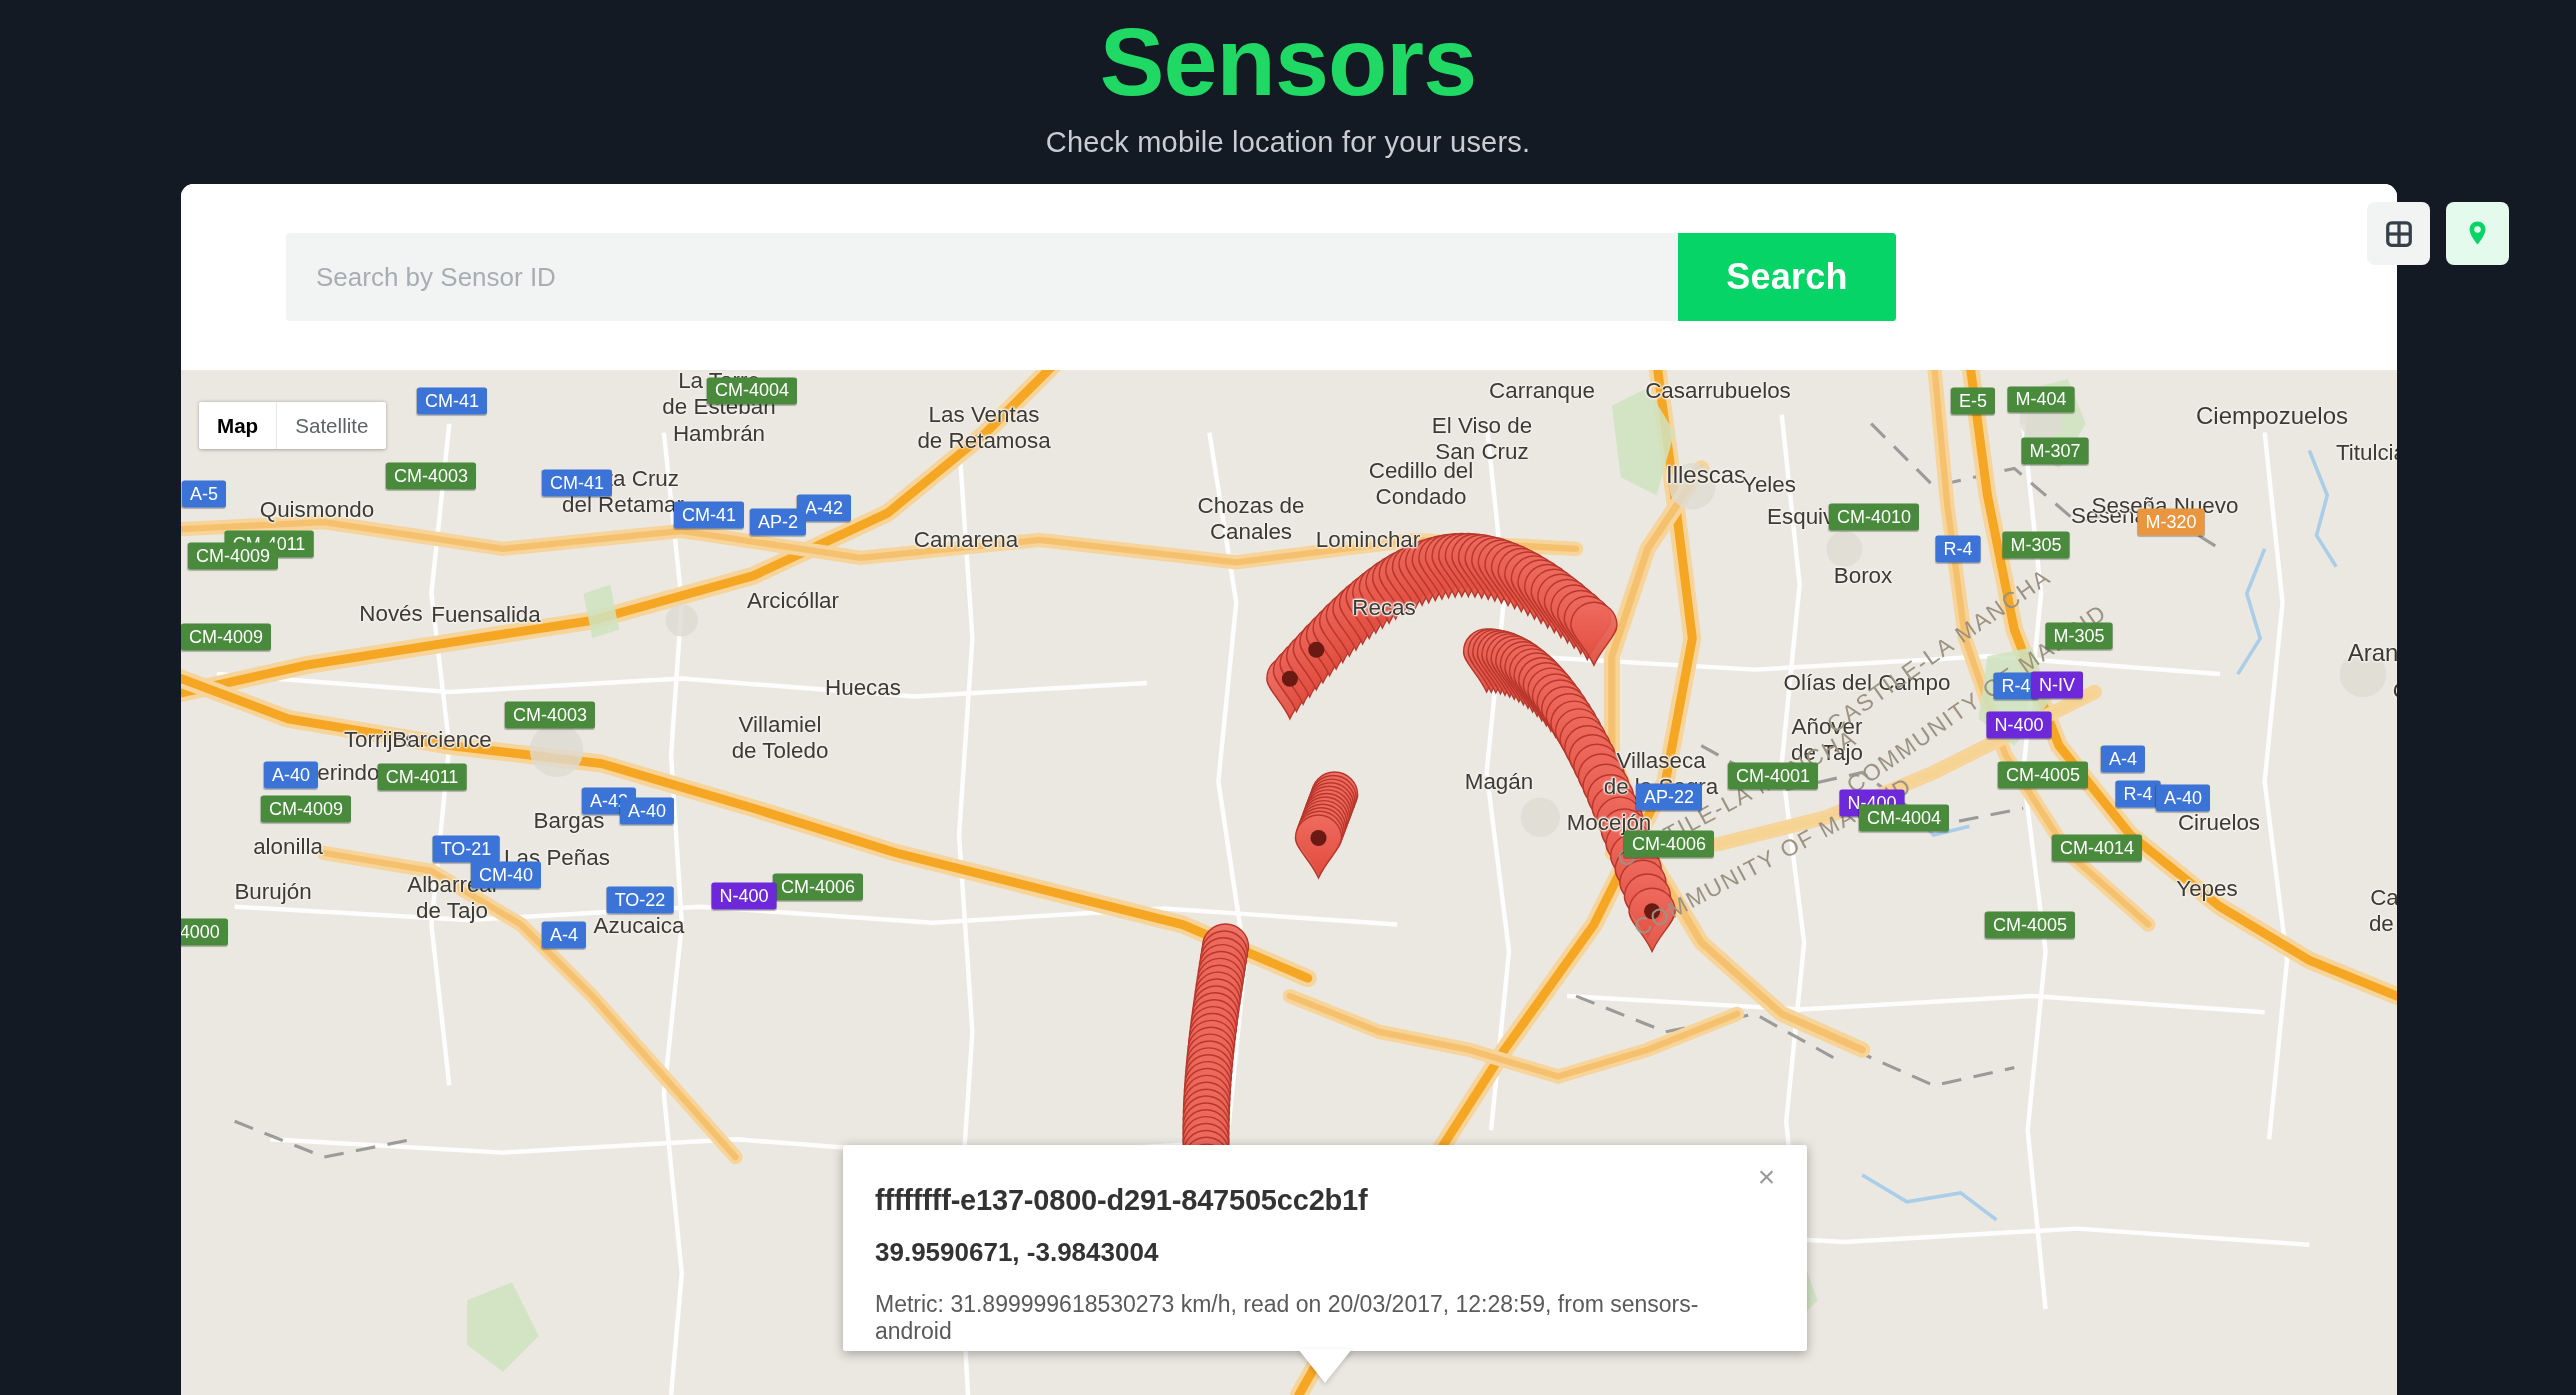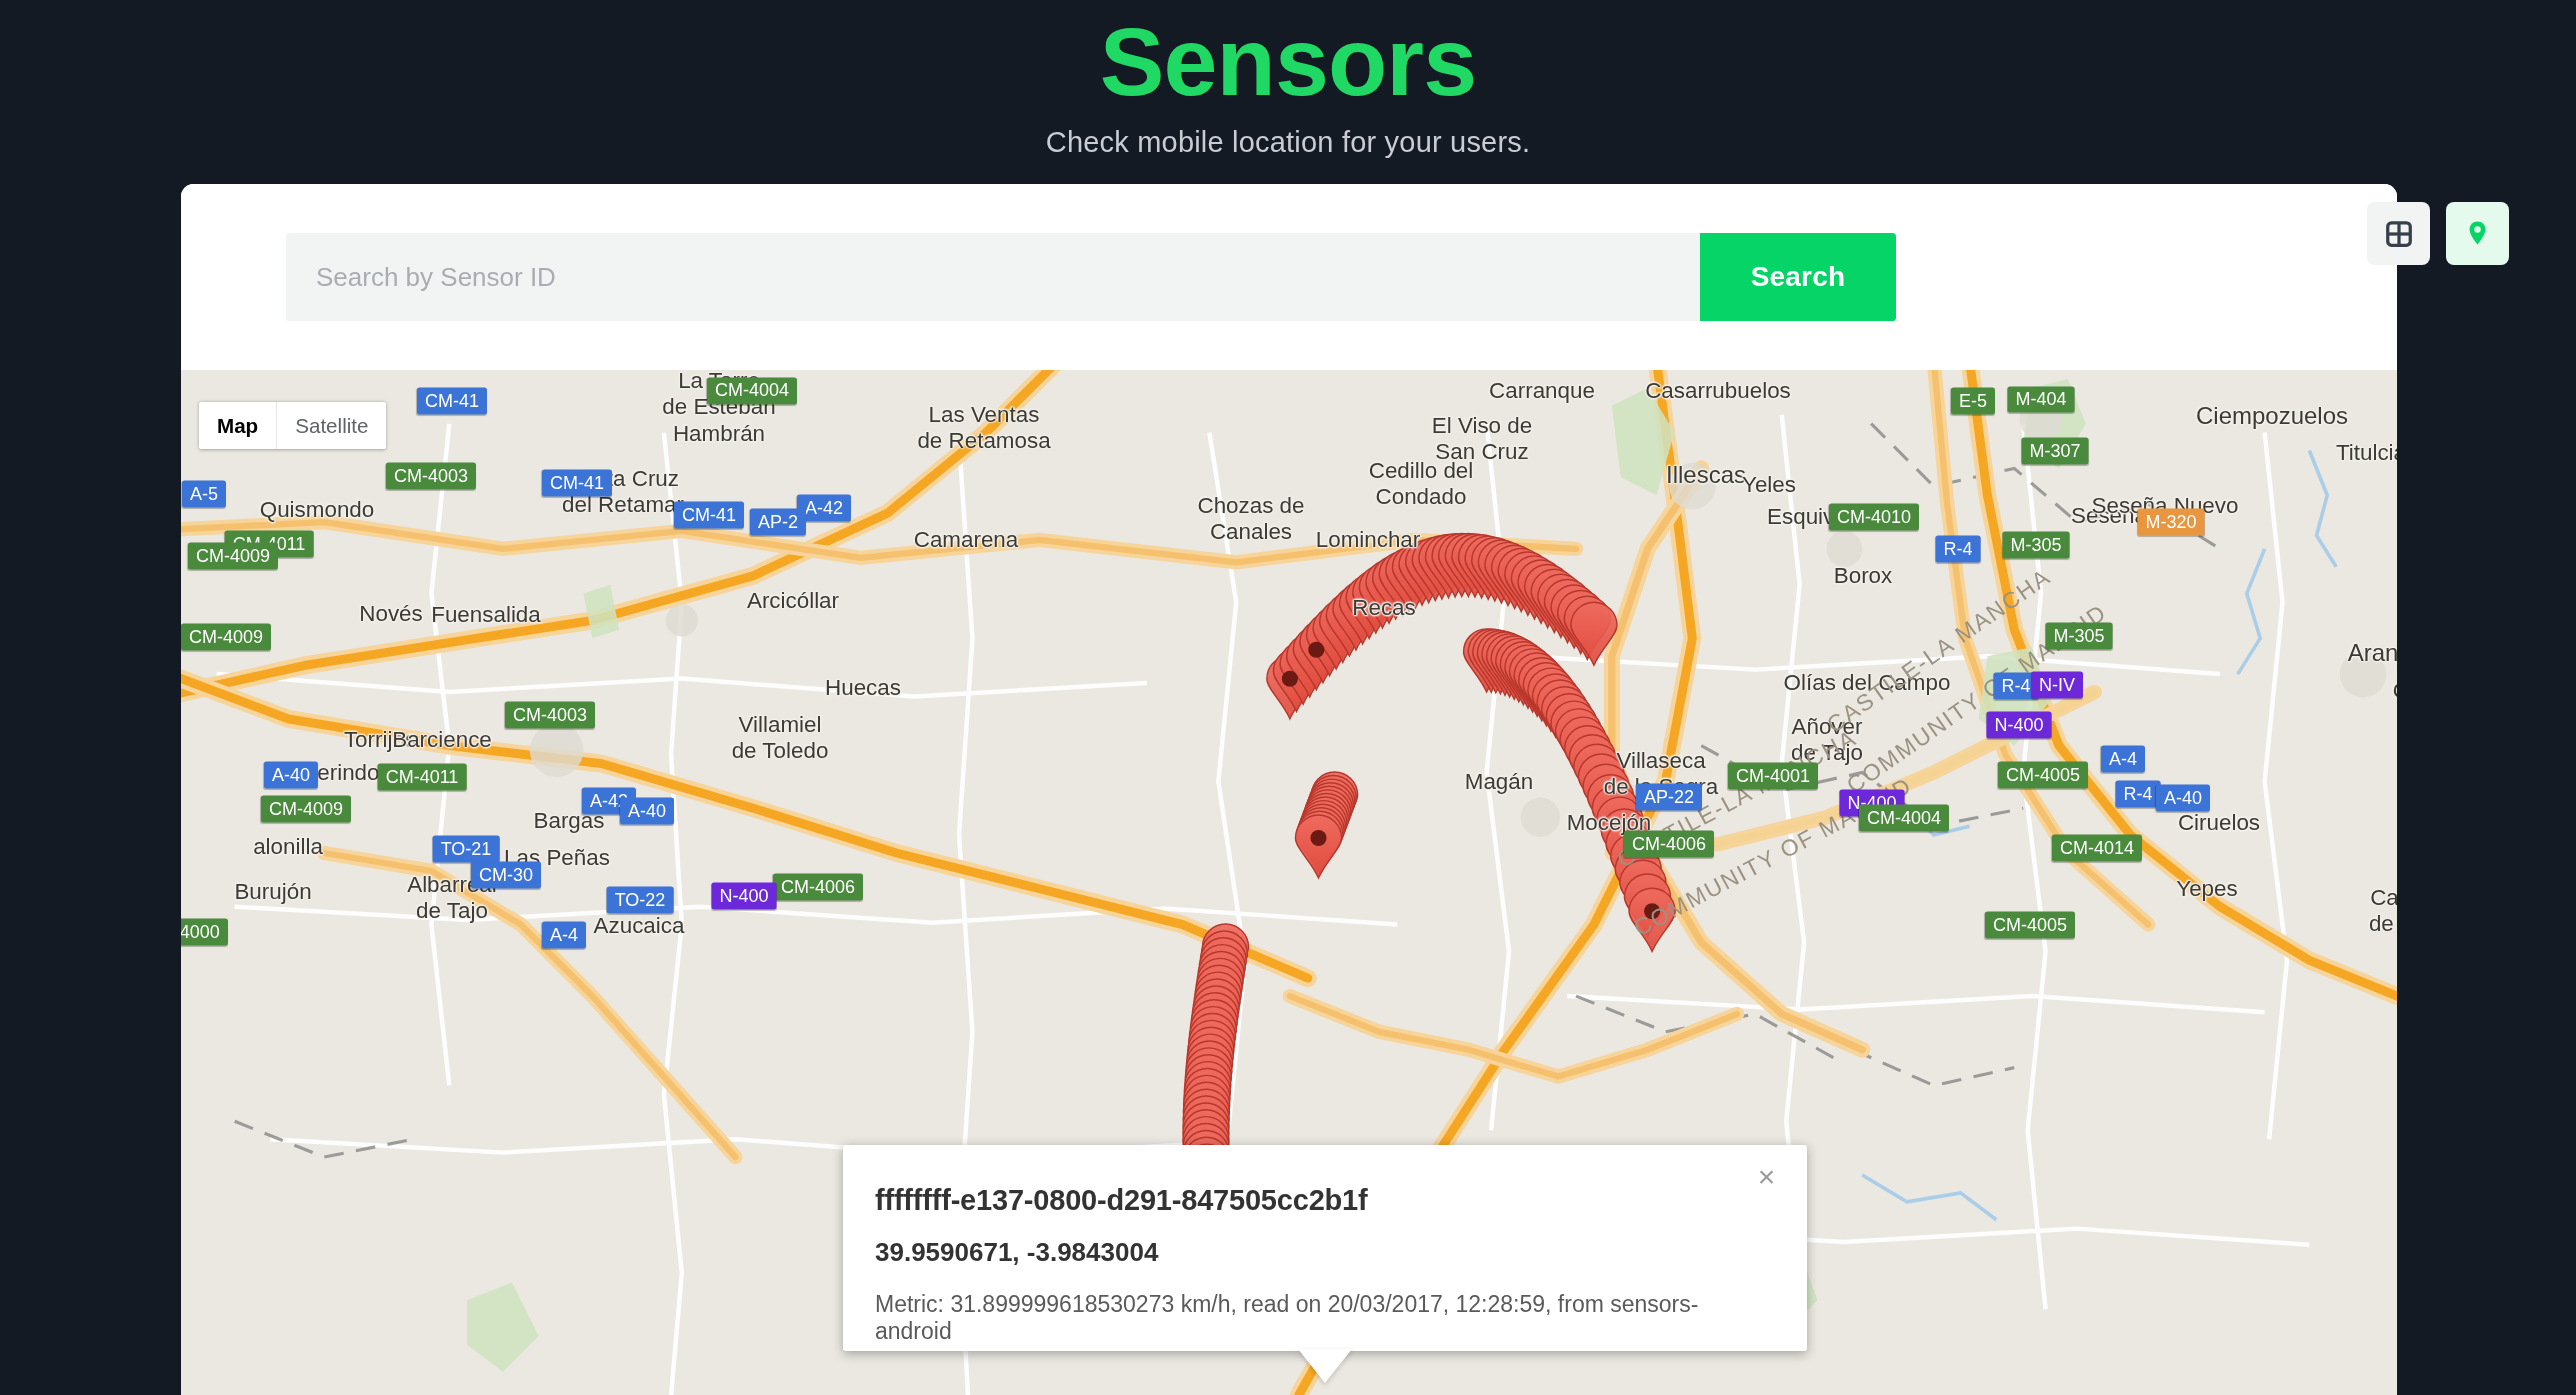--- a/index.html
+++ b/index.html
@@ -42,24 +42,24 @@
     display: flex; border-radius: 3.6px; overflow: hidden;
   }
   .search-input {
     flex: 1; height: 100%; border: none; outline: none;
     background: #f2f4f4; padding: 0 30px;
     font-family: "Liberation Sans", sans-serif;
     font-size: 26px; color: #3b3b3b;
   }
   .search-input::placeholder { color: #a9adb3; }
   .search-btn {
-    width: 196px; height: 100%; border: none; cursor: pointer;
+    width: 218px; height: 100%; border: none; cursor: pointer;
     background: #06d467; color: #fff;
     font-family: "Liberation Sans", sans-serif;
-    font-size: 28px; font-weight: bold; letter-spacing: 0.2px;
+    font-size: 36px; font-weight: bold; letter-spacing: 0.2px;
   }
 
   .view-toggles { position: absolute; right: 67px; top: 202px; display: flex; gap: 16px; }
   .toggle-btn {
     width: 63px; height: 63px; border-radius: 8px; border: none; cursor: pointer;
     display: flex; align-items: center; justify-content: center; background: #f2f4f4;
   }
   .toggle-btn.active { background: #e4faed; }
 
   
@@ -960,21 +960,21 @@
           <div class="shield blue" style="left: 466px; top: 441px;">A-40</div>
           <div class="shield blue" style="left: 1488px; top: 427px;">AP-22</div>
           <div class="shield red" style="left: 1691px; top: 433px;">N-400</div>
           <div class="shield green" style="left: 1723px; top: 448px;">CM-4004</div>
           <div class="shield blue" style="left: 1957px; top: 424px;">R-4</div>
           <div class="shield blue" style="left: 2002px; top: 428px;">A-40</div>
           <div class="shield green" style="left: 125px; top: 439px;">CM-4009</div>
           <div class="shield green" style="left: 1488px; top: 474px;">CM-4006</div>
           <div class="shield blue" style="left: 285px; top: 479px;">TO-21</div>
           <div class="shield green" style="left: 1916px; top: 478px;">CM-4014</div>
-          <div class="shield blue" style="left: 325px; top: 505px;">CM-30</div>
+          <div class="shield blue" style="left: 325px; top: 505px;">CM-40</div>
           <div class="shield green" style="left: 637px; top: 517px;">CM-4006</div>
           <div class="shield red" style="left: 563px; top: 526px;">N-400</div>
           <div class="shield blue" style="left: 459px; top: 530px;">TO-22</div>
           <div class="shield green" style="left: 1.8px; top: 562px;">CM-4000</div>
           <div class="shield green" style="left: 1849px; top: 555px;">CM-4005</div>
           <div class="shield blue" style="left: 383px; top: 565px;">A-4</div>
         </div>
 
       <div class="infowindow">
         <button class="iw-close">×</button>

